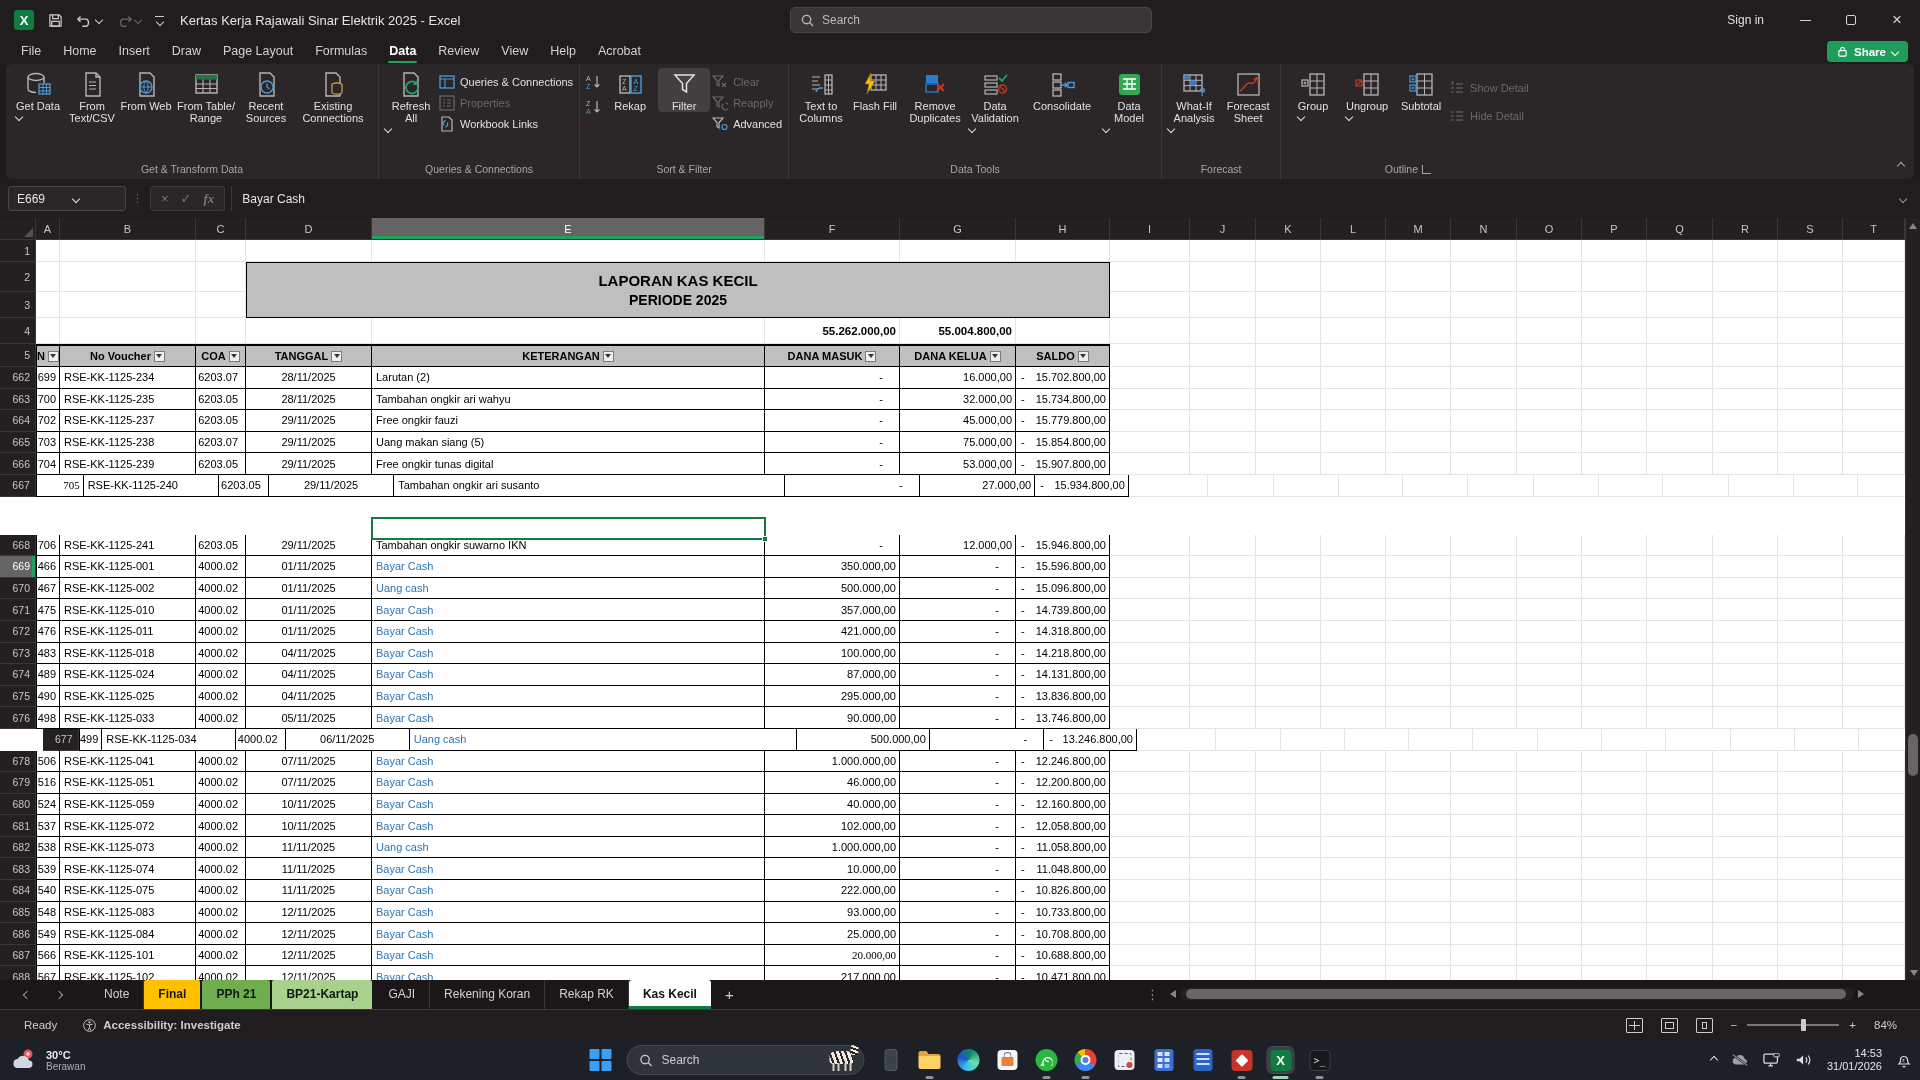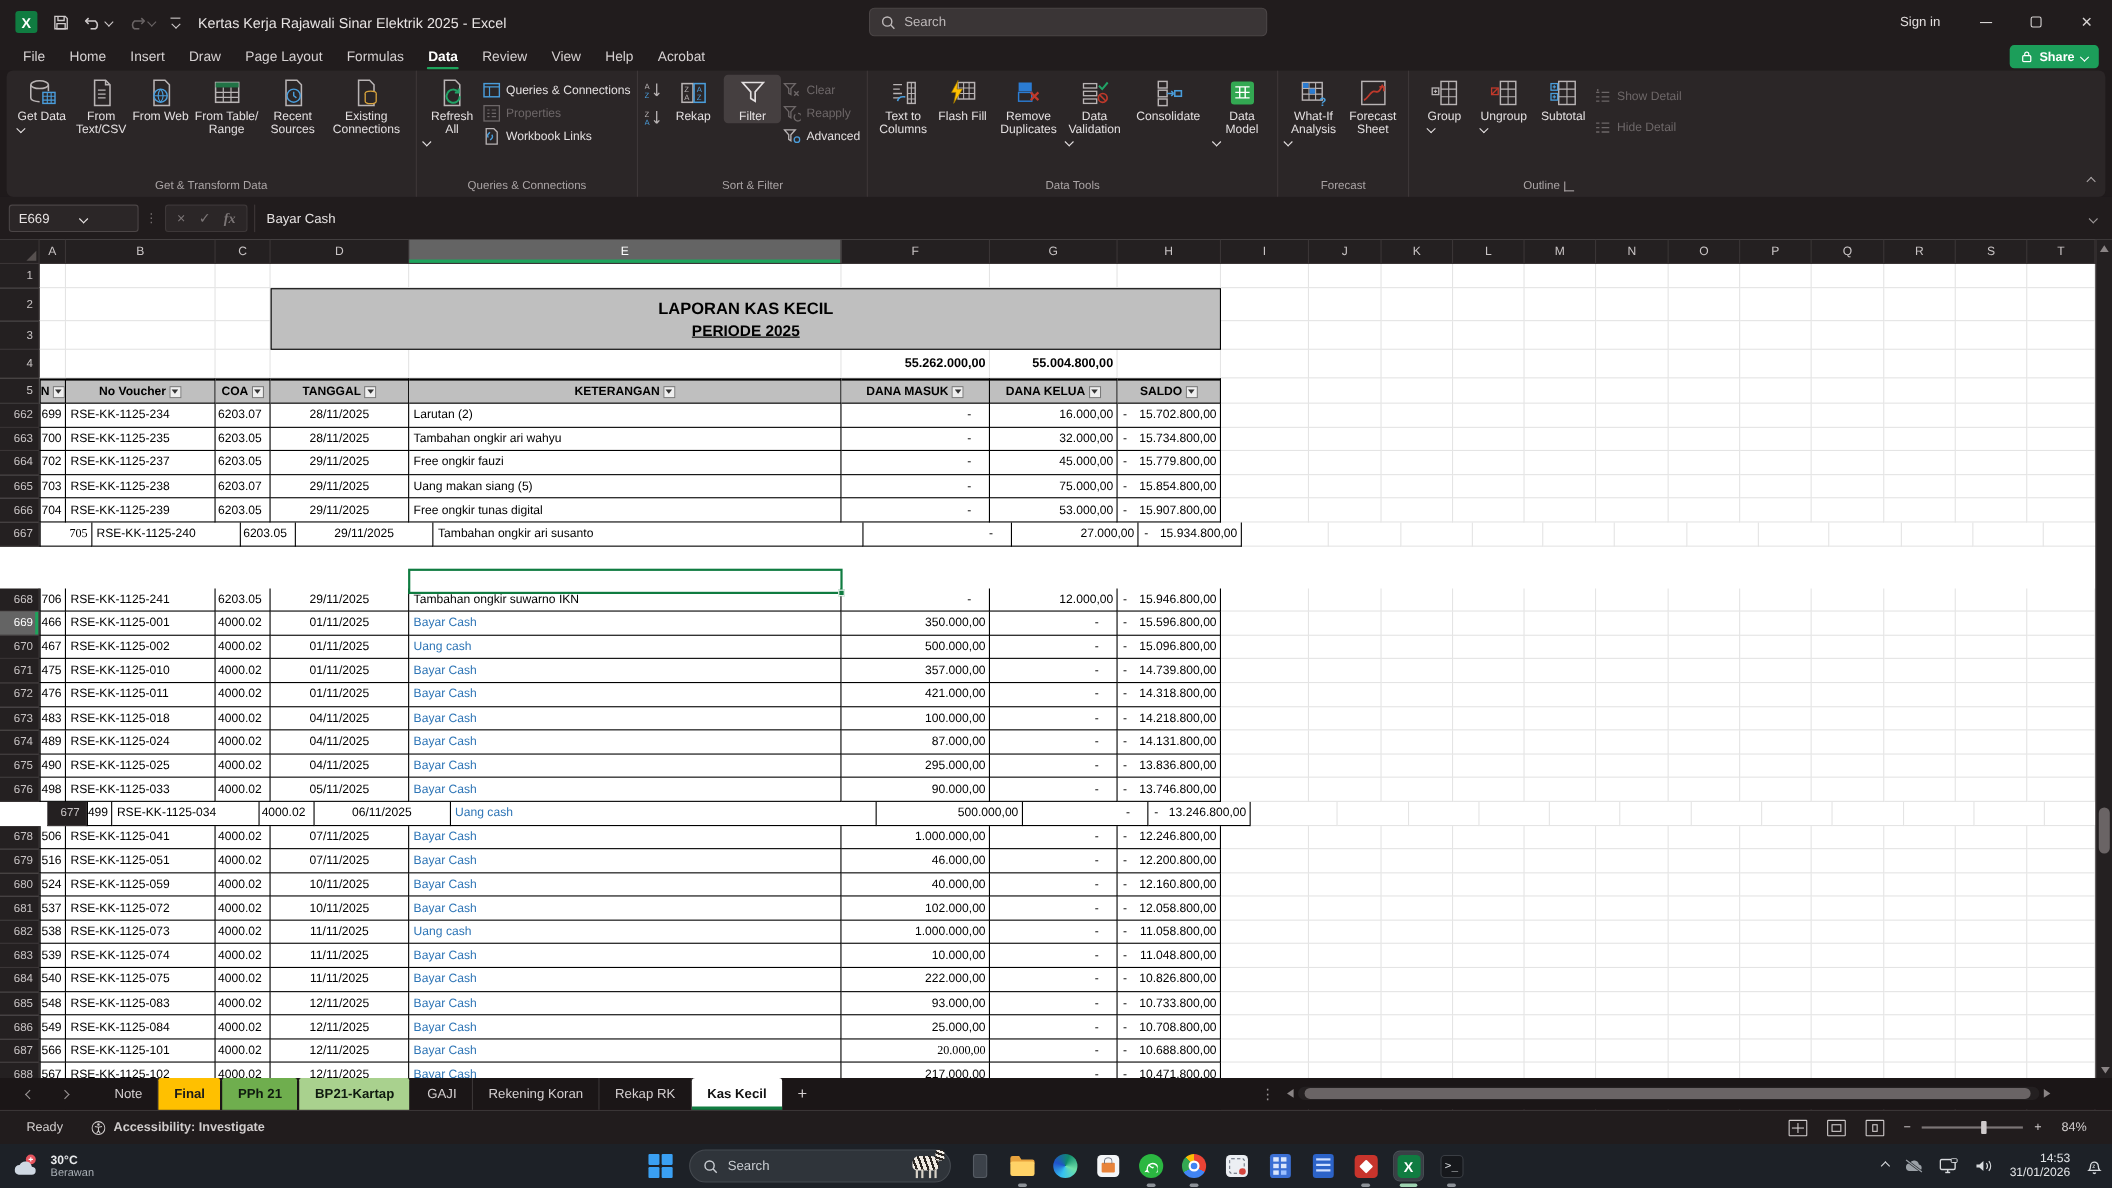--- a/index.html
+++ b/index.html
@@ -79,21 +79,21 @@
   .num{justify-content:flex-end;padding-right:3px;}
   .numpad{justify-content:flex-end;padding-right:7px;}
   .ctr{justify-content:center;}
   .lft{justify-content:flex-start;padding-left:4px;}
   .dashcell{justify-content:flex-end;padding-right:16px;}
   .saldo{justify-content:space-between;padding:0 3px 0 5px;}
   .link{color:#2e75b6;}
   .totcell{font-weight:bold;font-size:11.5px;justify-content:flex-end;padding-right:3px;border-right:1px solid #e4e4e4;border-bottom:1px solid #e4e4e4;display:flex;align-items:center;color:#000;}
   .titleblock{position:absolute;left:246px;top:44px;width:864px;height:56px;background:#bfbfbf;border:1.5px solid #000;display:flex;flex-direction:column;align-items:center;justify-content:center;color:#000;z-index:3;}
   .titleblock .l1{font-size:15px;font-weight:bold;}
-  .titleblock .l2{font-size:14px;font-weight:bold;margin-top:3px;text-decoration:underline;}
+  .titleblock .l2{font-size:14px;font-weight:bold;margin-top:3px;}
   .activecell{position:absolute;left:371px;top:299px;width:395px;height:23px;border:2px solid #107C41;z-index:4;pointer-events:none;}
   .activecell .handle{position:absolute;right:-4px;bottom:-4px;width:6px;height:6px;background:#107C41;border:1px solid #fff;}
   .vscroll{position:absolute;right:0;top:0;width:15px;height:762px;background:#242021;border-left:1px solid #3a3536;}
   .vthumb{position:absolute;left:2px;width:10px;border-radius:5px;background:#6a6465;}
   .arr{width:0;height:0;margin:5px auto;}
   .arr.up{border-left:4px solid transparent;border-right:4px solid transparent;border-bottom:6px solid #8a8485;}
   .arr.dn{border-left:4px solid transparent;border-right:4px solid transparent;border-top:6px solid #8a8485;}
 
   
   .tabbar{height:29px;background:#1b1617;display:flex;align-items:center;flex:0 0 auto;position:relative;}

